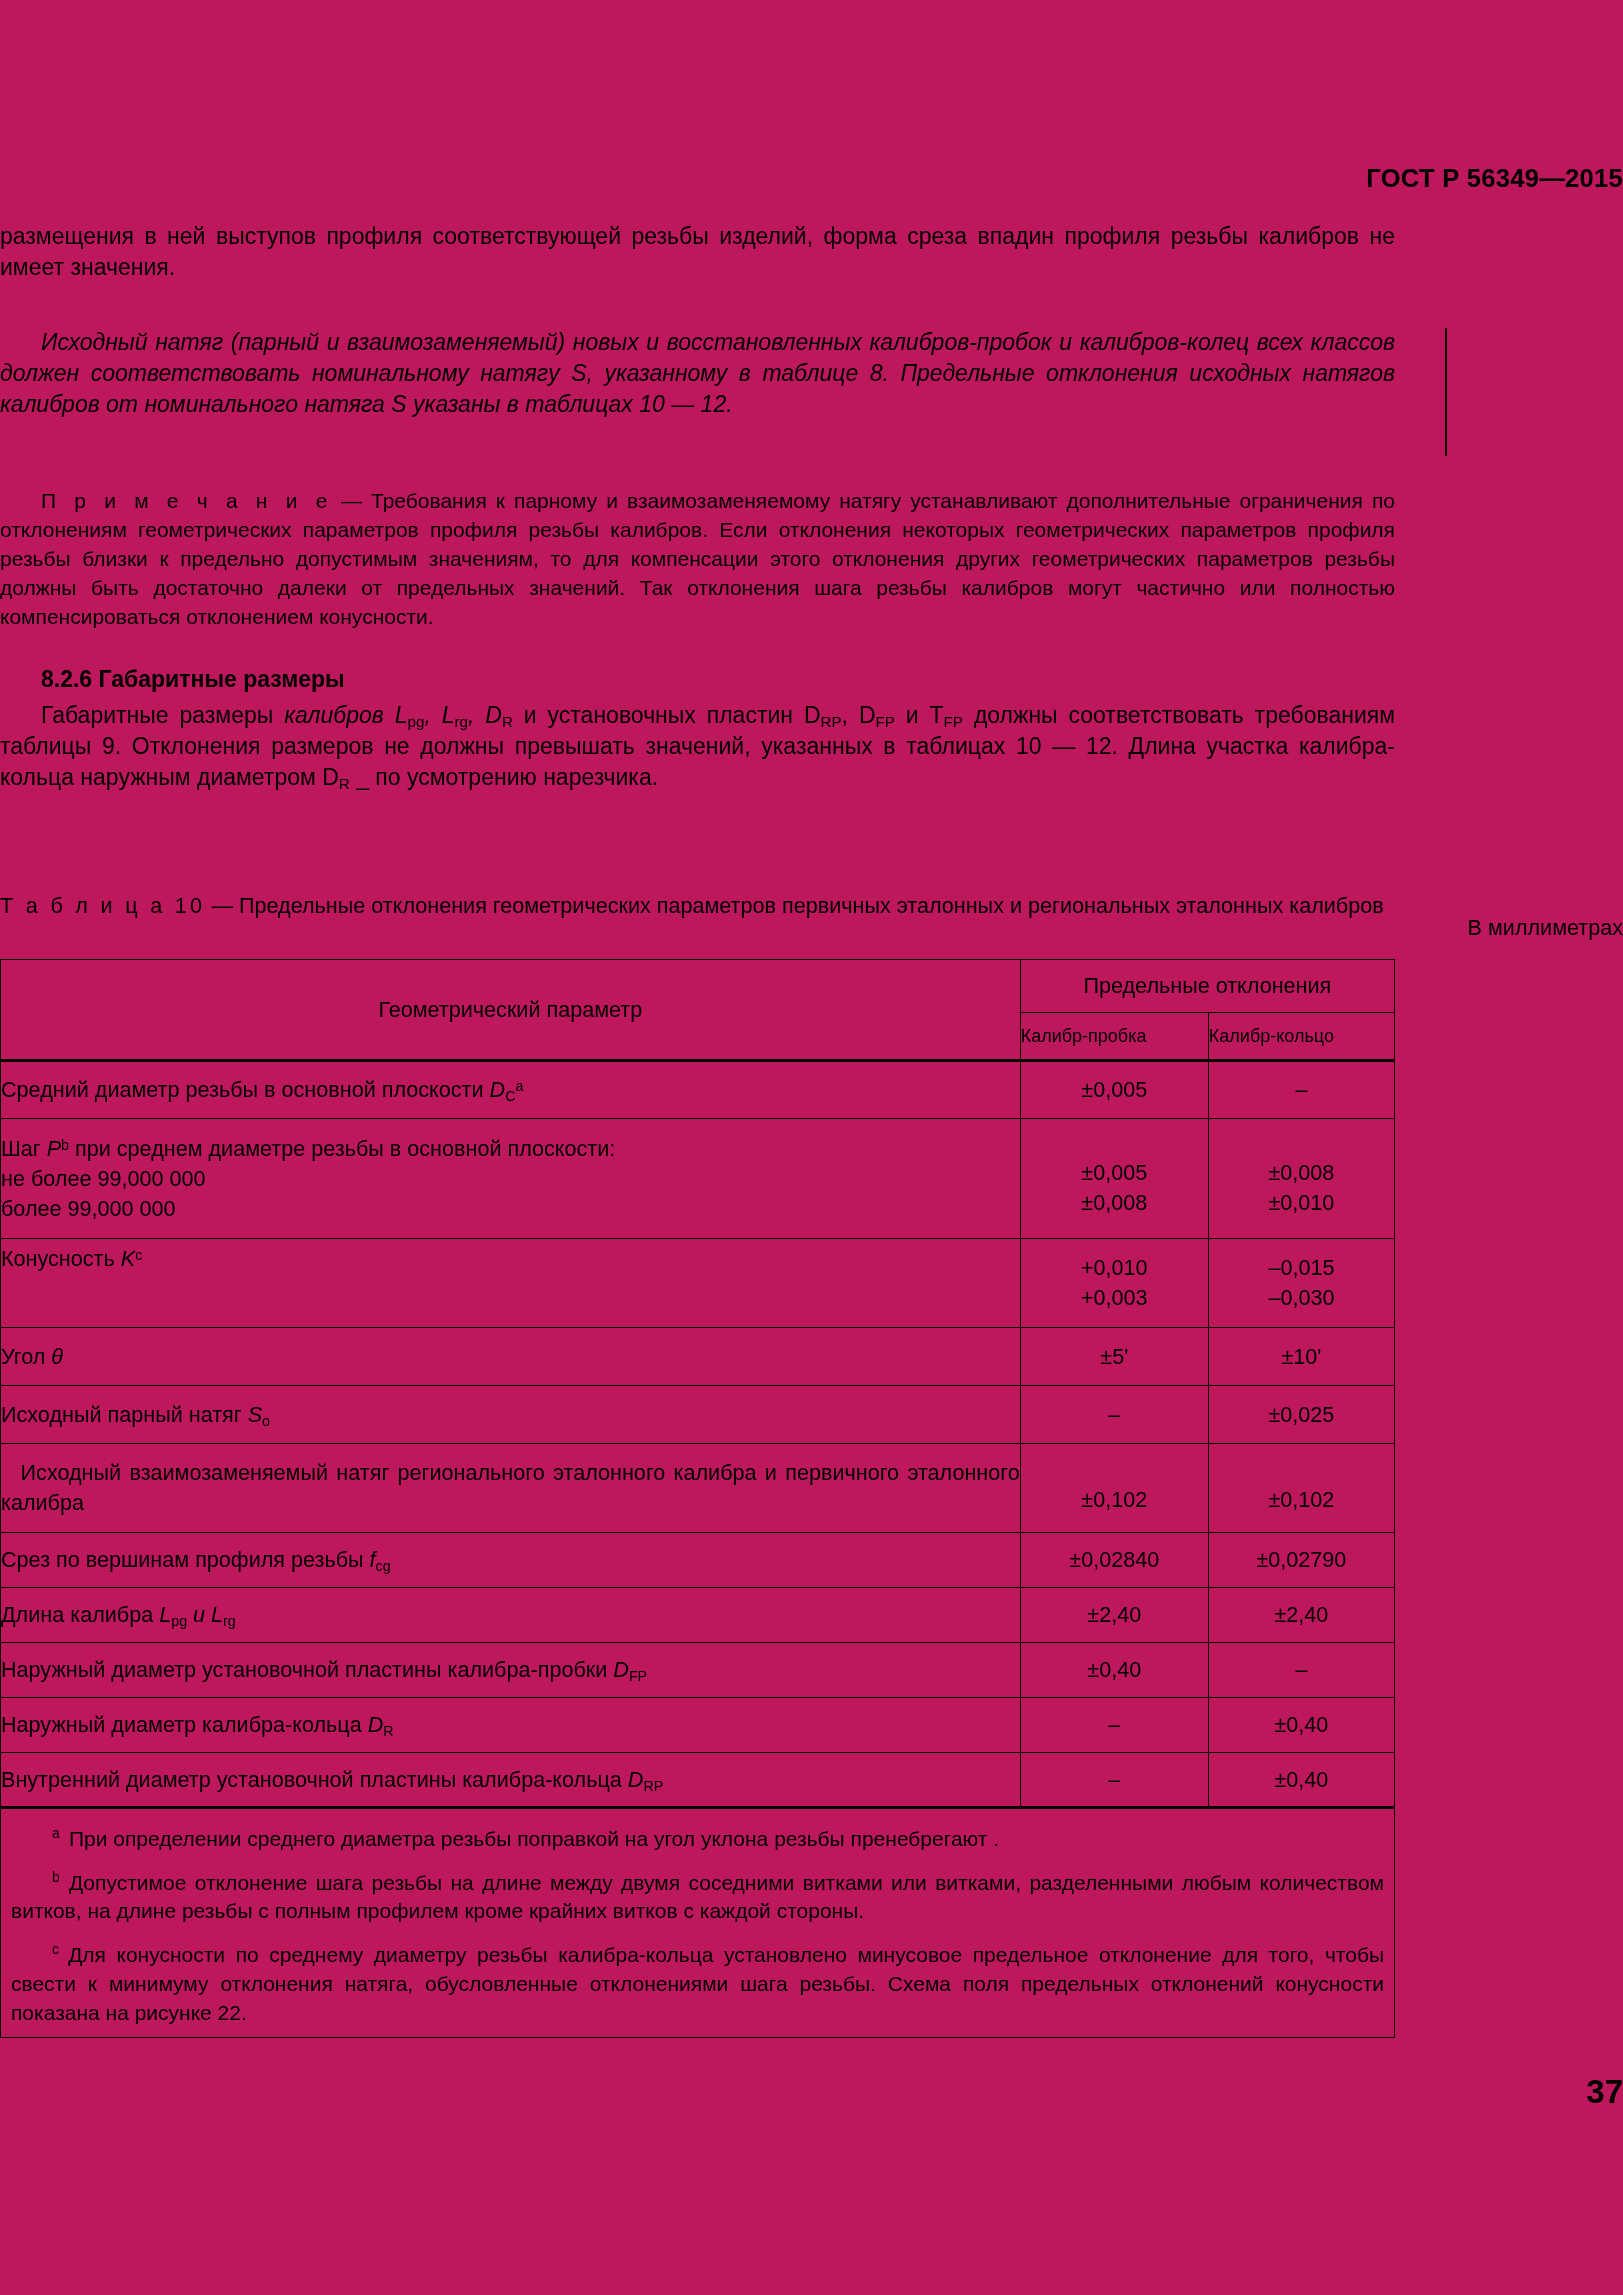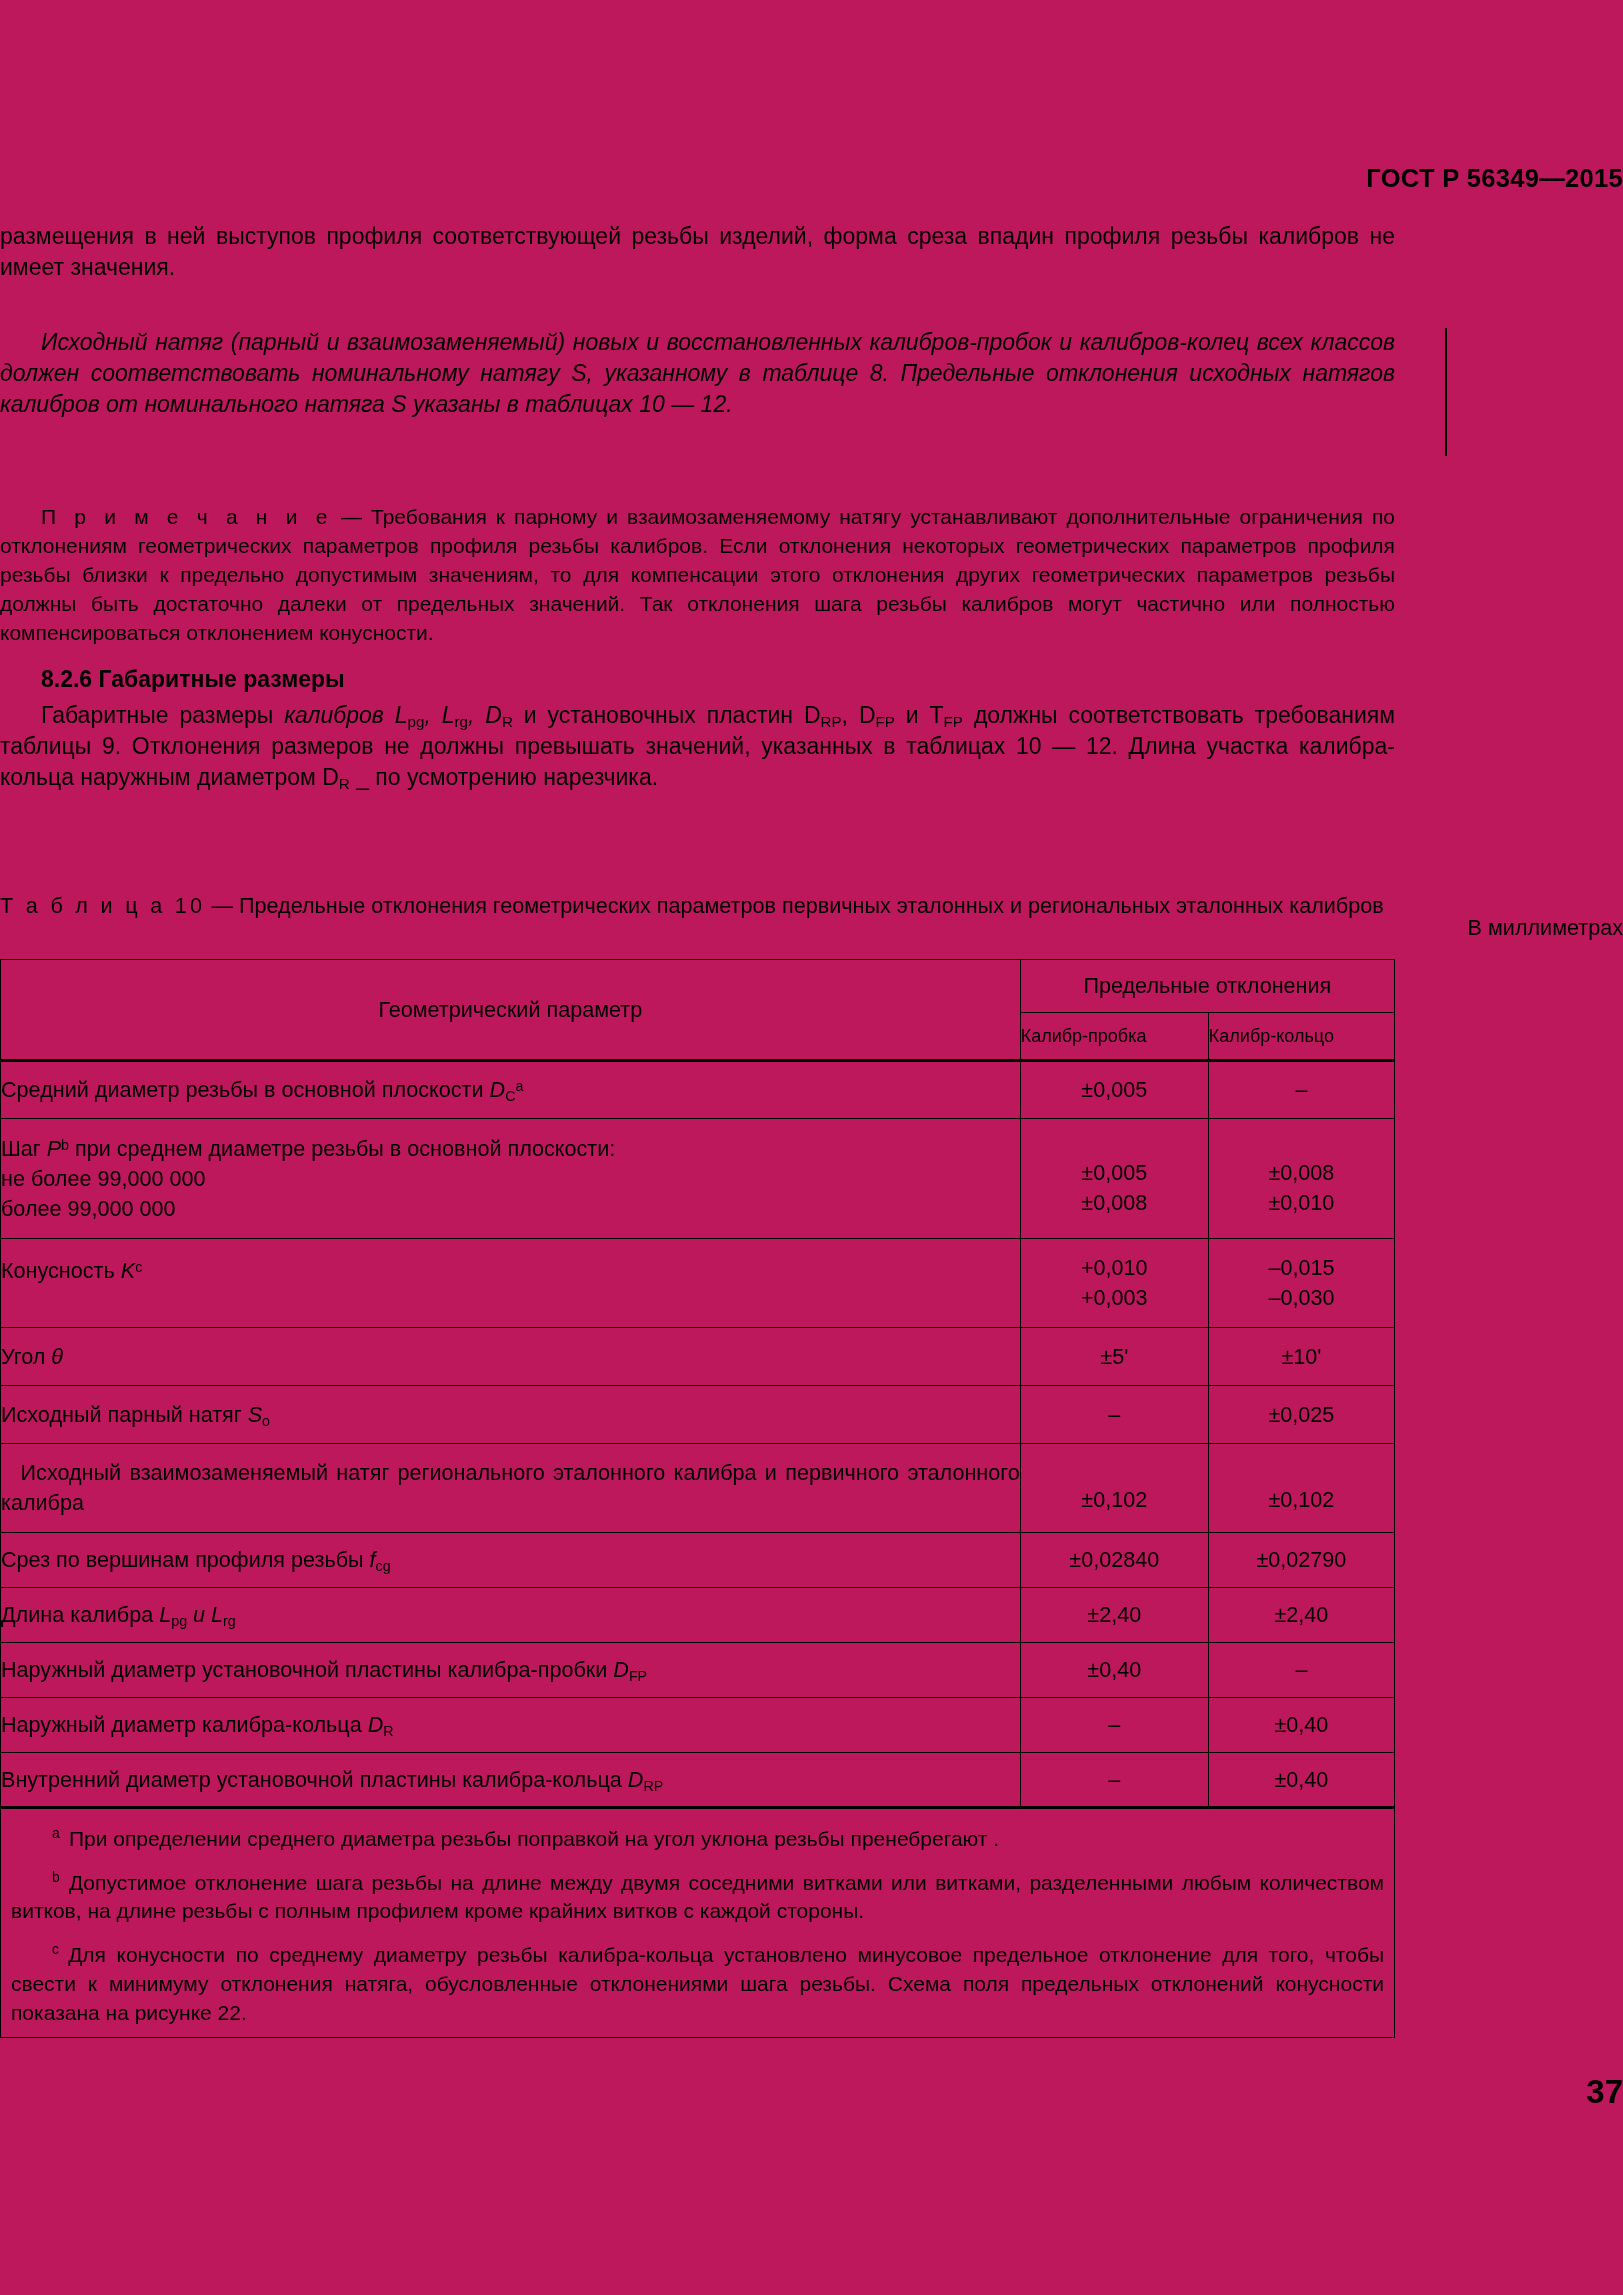--- a/index.html
+++ b/index.html
@@ -172,21 +172,21 @@
 
   <div class="body-block" style="top:221px;">
     <p>размещения в ней выступов профиля соответствующей резьбы изделий, форма среза впадин профиля резьбы калибров не имеет значения.</p>
   </div>
 
 
   <div class="body-block ind ital" style="top:327px;">
     <p>Исходный натяг (парный и взаимозаменяемый) новых и восстановленных калибров-пробок и калибров-колец всех классов должен соответствовать номинальному натягу S, указанному в таблице 8. Предельные отклонения исходных натягов калибров от номинального натяга S указаны в таблицах 10 — 12.</p>
   </div>
 
-  <div class="body-block note-block ind" style="top:486px;margin-top:16px;">
+  <div class="body-block note-block ind" style="top:486px;">
     <p><span class="sp-letters">П р и м е ч а н и е</span><span> — </span><span>Требования к парному и взаимозаменяемому натягу устанавливают дополнительные ограничения по отклонениям геометрических параметров профиля резьбы калибров. Если отклонения некоторых геометрических параметров профиля резьбы близки к предельно допустимым значениям, то для компенсации этого отклонения других геометрических параметров резьбы должны быть достаточно далеки от предельных значений. Так отклонения шага резьбы калибров могут частично или полностью компенсироваться отклонением конусности.</span></p>
   </div>
 
   <div class="body-block ind bold" style="top:664px;">
     <p>8.2.6 Габаритные размеры</p>
   </div>
 
   <div class="body-block ind" style="top:700px;">
     <p><span>Габаритные размеры </span><span class="ital">калибров</span><span class="ital"> L</span><sub>pg</sub><span class="ital">, L</span><sub>rg</sub><span class="ital">, D</span><sub>R</sub><span> и установочных плacтин D</span><sub>RP</sub><span>, D</span><sub>FP</sub><span> и T</span><sub>FP</sub><span> должны соответствовать требованиям таблицы 9. Отклонения размеров не должны превышать значений, указанных в таблицах 10 — 12. Длина участка калибра-кольца наружным диаметром D</span><sub>R</sub><span> _ по усмотрению нарезчика.</span></p>
   </div>
@@ -230,21 +230,21 @@
           <div>±0,005</div>
           <div>±0,008</div>
         </td>
         <td class="val" style="vertical-align:bottom;padding-bottom:19.6px;">
           <div>±0,008</div>
           <div>±0,010</div>
         </td>
       </tr>
 
       <tr class="rowh-3">
-        <td class="param" style="vertical-align:top;padding-top:17px;"><span>Конусность </span><span class="ital">K</span><sup>c</sup></td>
+        <td class="param" style="vertical-align:top;padding-top:5px;"><span>Конусность </span><span class="ital">K</span><sup>c</sup></td>
         <td class="val">
           <div>+0,010</div>
           <div>+0,003</div>
         </td>
         <td class="val">
           <div>–0,015</div>
           <div>–0,030</div>
         </td>
       </tr>
 

